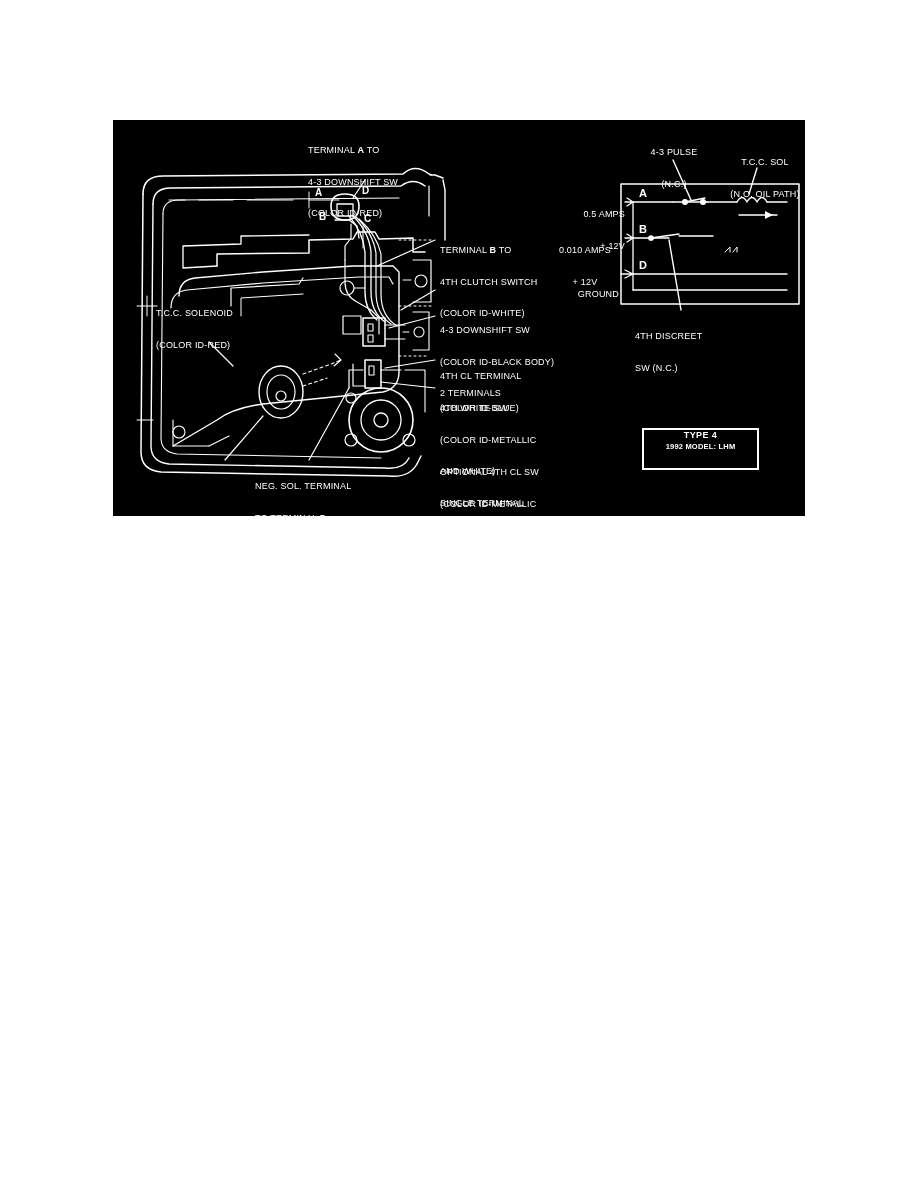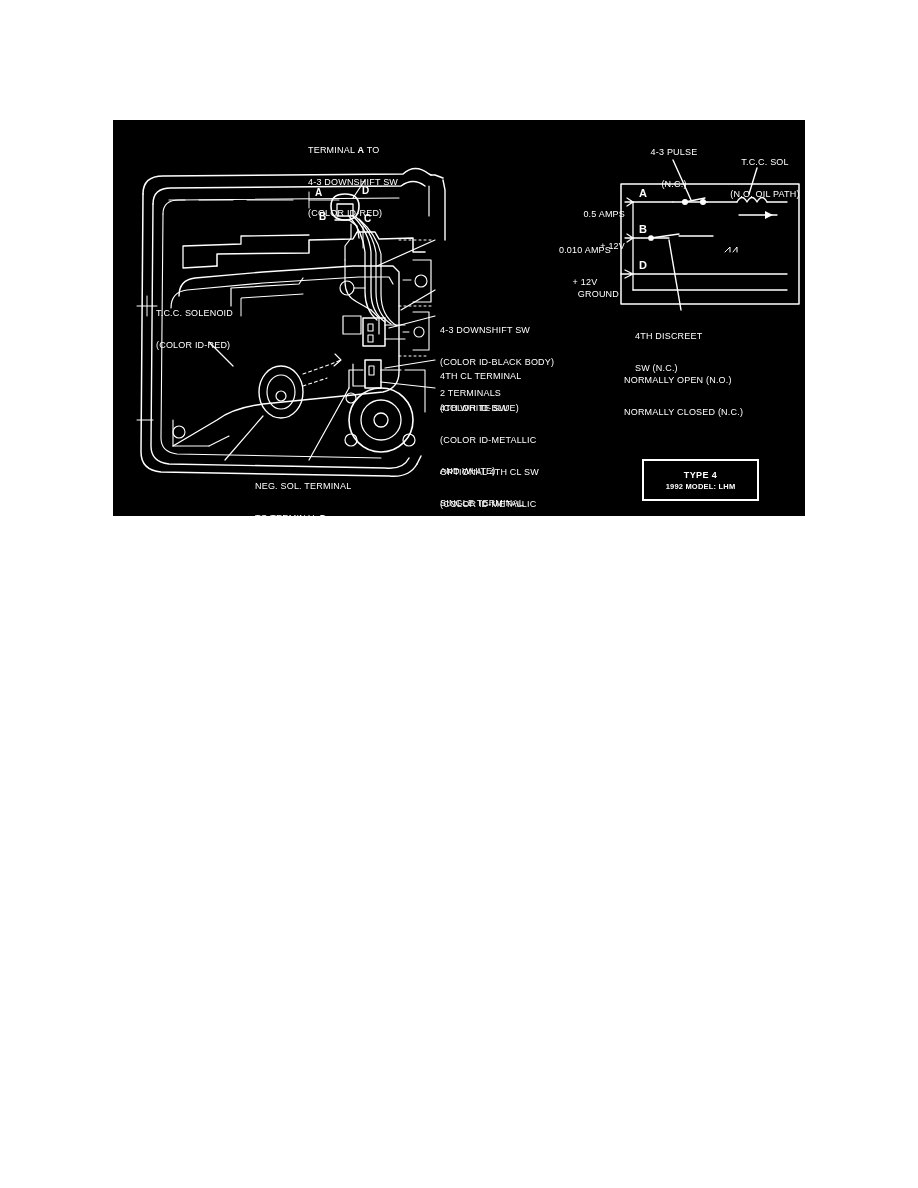--- a/index.html
+++ b/index.html
@@ -16,23 +16,23 @@
   .lbl b{font-weight:bold;}
 
   
   .term{position:absolute;font-size:10px;font-weight:bold;color:#ffffff;line-height:10px;}
 
   
   .schl{position:absolute;font-size:11px;font-weight:bold;color:#ffffff;line-height:11px;}
 
   
   #typebox{
-    position:absolute;left:529px;top:339px;width:113px;height:38px;
+    position:absolute;left:529px;top:308px;width:113px;height:38px;
     border:2px solid #ffffff;background:#000000;
-    display:flex;flex-direction:column;align-items:center;justify-content:center;
+    display:flex;flex-direction:column;align-items:center;
   }
   #typebox .t1{font-size:9px;font-weight:bold;letter-spacing:.4px;}
   #typebox .t2{font-size:7.5px;font-weight:bold;letter-spacing:.2px;margin-top:2px;}
 </style>
 </head>
 <body>
 
 <div id="figure">
 
   <svg viewBox="0 0 692 396">
@@ -215,20 +215,25 @@
   <div class="term" style="left:202px;top:68px;">A</div>
   <div class="term" style="left:206px;top:92px;">B</div>
   <div class="term" style="left:251px;top:94px;">C</div>
   <div class="term" style="left:249px;top:66px;">D</div>
 
   <div class="lbl" style="left:43px;top:167px;width:130px;">
     <div>T.C.C. SOLENOID</div>
     <div>(COLOR ID-RED)</div>
   </div>
 
+  <div class="lbl" style="left:327px;top:104px;width:150px;">
+    <div>TERMINAL <b>B</b> TO</div>
+    <div>4TH CLUTCH SWITCH</div>
+    <div>(COLOR ID-WHITE)</div>
+  </div>
 
 
   <div class="lbl" style="left:327px;top:184px;width:160px;">
     <div>4-3 DOWNSHIFT SW</div>
     <div>(COLOR ID-BLACK BODY)</div>
     <div>2 TERMINALS</div>
   </div>
 
   <div class="lbl" style="left:327px;top:230px;width:150px;">
     <div>4TH CL TERMINAL</div>
@@ -281,23 +286,19 @@
   <div class="lbl" style="left:432px;top:148px;width:74px;text-align:right;">
     <div>GROUND</div>
   </div>
   <div class="schl" style="left:526px;top:140px;">D</div>
 
   <div class="lbl" style="left:522px;top:190px;width:110px;">
     <div>4TH DISCREET</div>
     <div>SW (N.C.)</div>
   </div>
 
-  <div class="lbl" style="left:511px;top:234px;width:180px;">
-    <div>NORMALLY OPEN (N.O.)</div>
-    <div>NORMALLY CLOSED (N.C.)</div>
-  </div>
 
   <div id="typebox">
     <div class="t1">TYPE 4</div>
     <div class="t2">1992 MODEL: LHM</div>
   </div>
 
 </div>
 
 </body></html>

